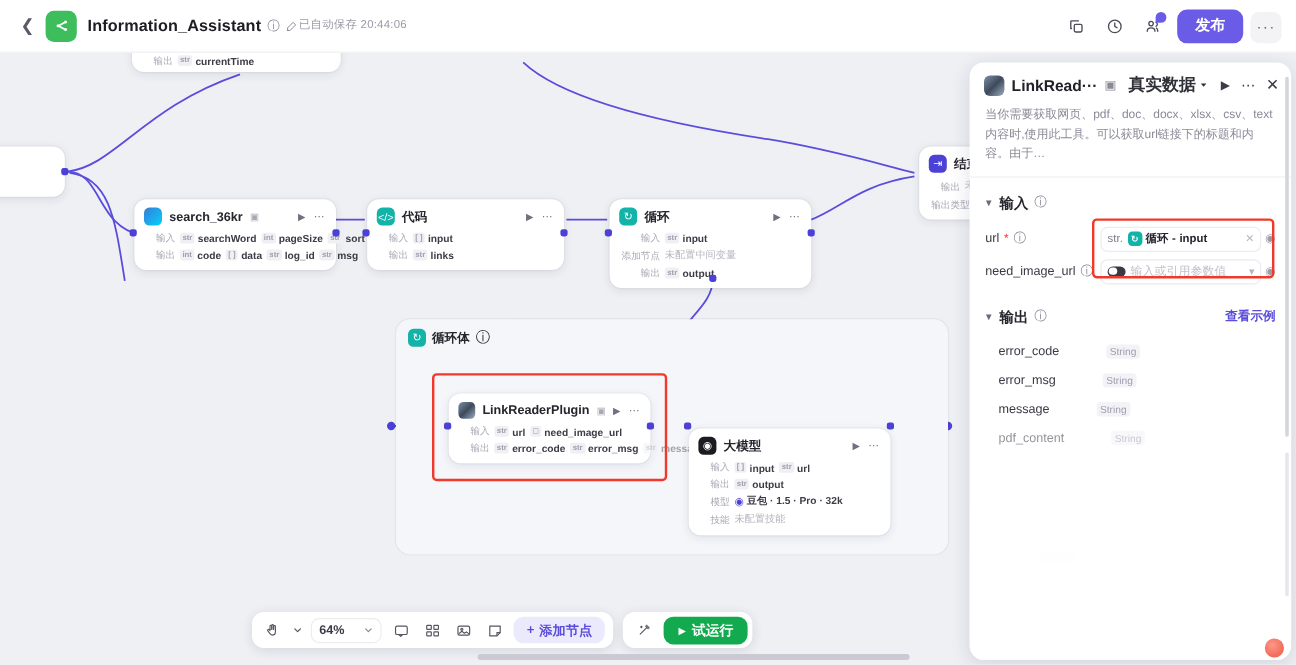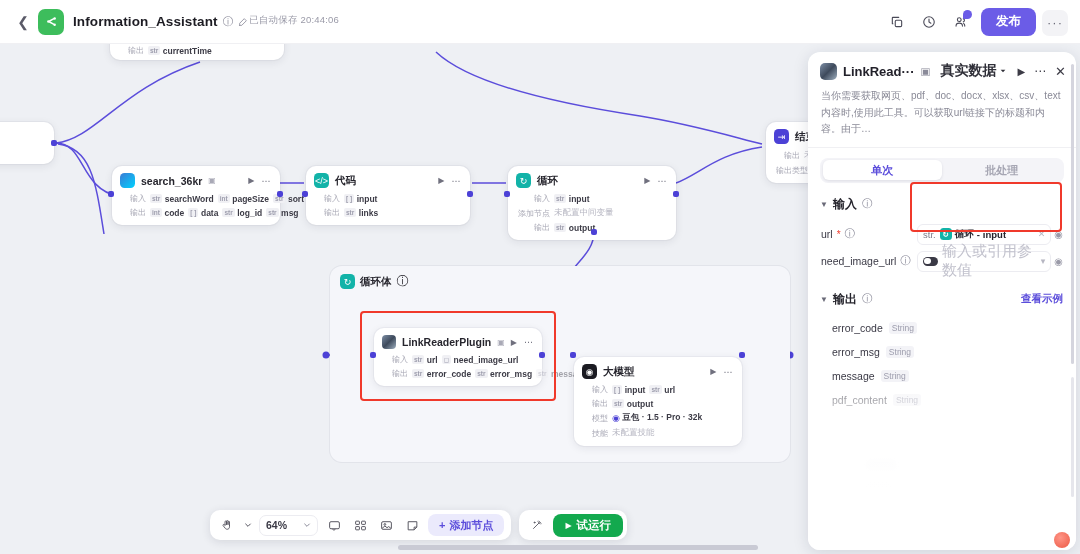--- a/index.html
+++ b/index.html
@@ -121,24 +121,24 @@
      align-items:center; gap:4px; padding:0 5px; background:#fff; }
   .val-pre { font-size:9.5px; color:#7c7c8a; }
   .loop-chip { display:inline-flex; align-items:center; gap:3px; font-size:9.5px; font-weight:700; color:#24232c; }
   .loop-ico { width:12px; height:12px; border-radius:3.5px; background:#12b3a8; color:#fff;
      display:flex; align-items:center; justify-content:center; font-size:7.5px; flex:none;}
   .x-ico { margin-left:auto; color:#b6b6c2; font-size:9px; cursor:pointer;}
   .circ-ico { color:#9a9aa8; font-size:10px; margin-left:3px; cursor:pointer;}
   .toggle { width:15px; height:9px; border-radius:6px; background:#3a3945; position:relative; flex:none; cursor:pointer;}
   .toggle::after { content:""; position:absolute; left:1.2px; top:1.2px; width:6.6px; height:6.6px;
      border-radius:50%; background:#fff; }
-  .ph { font-size:15px; color:#c2c2cd; }
+  .ph { font-size:10px; color:#c2c2cd;text-align:right; }
   .out-row { display:flex; align-items:center; gap:6px; padding:6px 13px 6px 24px; }
   .out-name { font-size:10.5px; color:#3a3945; }
-  .out-type { font-size:8.5px; color:#9d9dad; background:#f3f3f7; border-radius:3px; padding:1px 3px; }
+  .out-type { font-size:8.5px; color:#9d9dad; background:#f3f3f7; border-radius:3px; padding:1px 3px;margin-left:33px; }
   .fade-mask { position:absolute; left:0; right:0; bottom:0; height:160px;
      background:linear-gradient(to bottom, rgba(255,255,255,0) 0%, rgba(255,255,255,.85) 30%, #fff 62%); }
   .skel { position:absolute; background:#e8e8ee; border-radius:5px; filter:blur(1.6px); opacity:.85;}
   .p-scroll { position:absolute; right:2px; top:12px; width:3px; height:300px; border-radius:2px; background:#d5d5de; }
   .p-scroll2 { position:absolute; right:2px; top:325px; width:3px; height:120px; border-radius:2px; background:#e6e6ec; }
   .redbox-panel { position:absolute; border:2.5px solid #f0392b; border-radius:4px; pointer-events:none; z-index:36; }
   .cursor-dot { position:absolute; right:10px; bottom:6px; width:16px; height:16px; border-radius:50%;
      background:radial-gradient(circle at 40% 35%, #ff8a7a, #f05a45 70%); opacity:.9; z-index:50; }
 </style>
 </head>
@@ -532,24 +532,20 @@
       </span>
       <span class="p-actions">
         <span style="font-size:10px;">▶</span>
         <span style="font-size:12px;">⋯</span>
         <span style="font-size:13px;">✕</span>
       </span>
     </div>
     <div class="p-desc">当你需要获取网页、pdf、doc、docx、xlsx、csv、text 内容时,使用此工具。可以获取url链接下的标题和内容。由于…</div>
     <div class="p-sep"></div>
 
-    <div class="tabs">
-      <div class="tab active">单次</div>
-      <div class="tab">批处理</div>
-    </div>
 
     <div class="sec-head">
       <span class="caret">▼</span>
       <span class="sec-title">输入</span>
       <span class="ico-sm">ⓘ</span>
     </div>
     <div class="kv-row">
       <span class="kv-k">
         <span>url</span>
           <span class="req">*</span>

